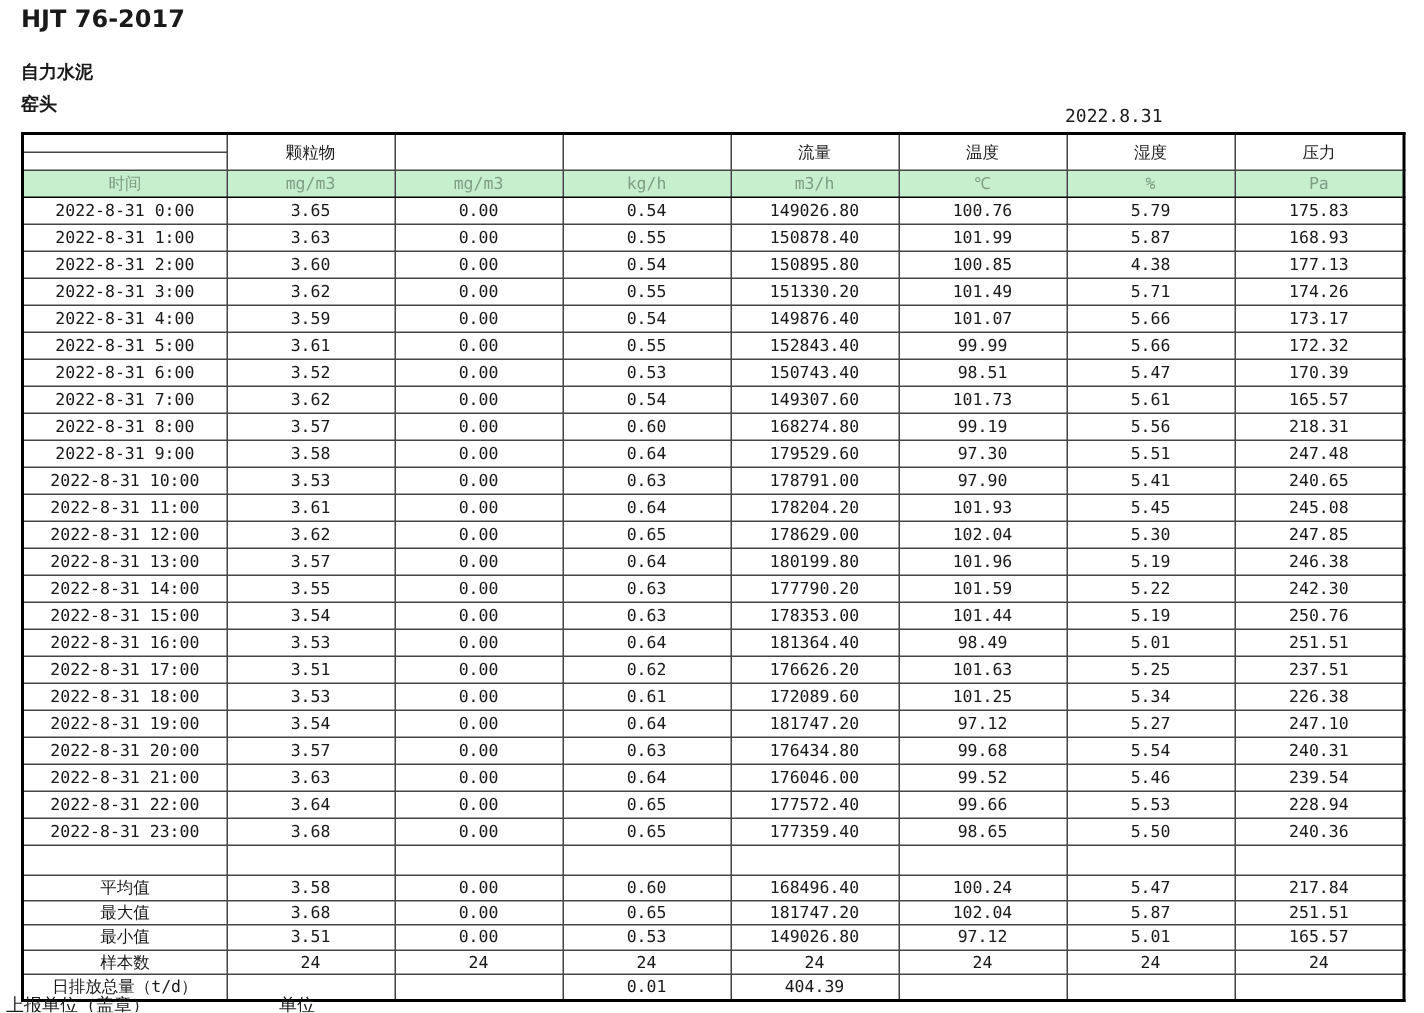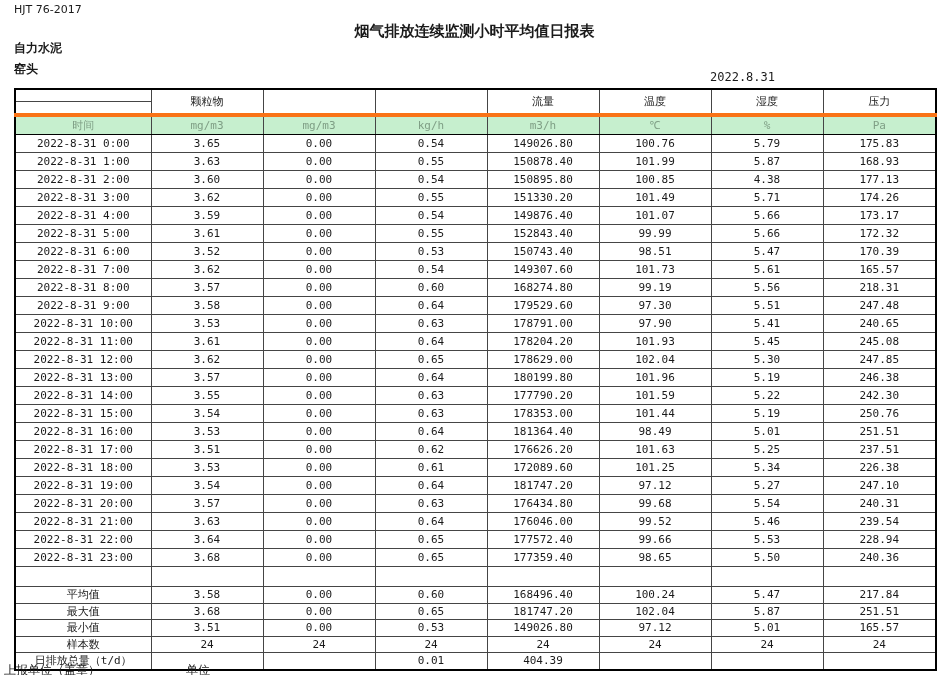--- a/index.html
+++ b/index.html
@@ -1,46 +1,45 @@
 <!DOCTYPE html>
 <html><head>
 <meta charset="utf-8">
 <style>
   html,body{margin:0;padding:0;background:#fff;}
   .doc{position:relative;width:949px;height:675px;background:#ffffff;overflow:hidden;
        font-family:"DejaVu Sans Mono", monospace;color:#1a1a1a;}
-  .std-code{position:absolute;left:14px;top:3px;font-weight:normal;font-size:11px;
+  .std-code{position:absolute;left:14px;top:3px;font-weight:bold;font-size:16px;
             font-family:"DejaVu Sans", sans-serif;}
   .doc-title{position:absolute;left:0;top:22px;width:100%;text-align:center;
              font-weight:bold;font-size:15px;font-family:"DejaVu Sans", sans-serif;}
   .company{position:absolute;left:14px;top:40px;font-weight:bold;font-size:12px;
            font-family:"DejaVu Sans", sans-serif;}
   .site{position:absolute;left:14px;top:61px;font-weight:bold;font-size:12px;
         font-family:"DejaVu Sans", sans-serif;}
   .date{position:absolute;left:710px;top:53px;font-size:12px;margin-top:17px;}
   table.report{position:absolute;left:14px;top:88px;width:921px;border-collapse:collapse;
                table-layout:fixed;border:2px solid #000;}
   table.report td{border:1px solid #454545;padding:0 2px;text-align:center;
                   font-size:11px;line-height:1;height:17px;overflow:hidden;white-space:nowrap;}
   tr.group-row td{height:11px;font-size:11px;}
   tr.group-row2 td{height:11px;}
-  tr.unit-row td{height:17px;border-top:4px solid #f97316;border-bottom:1px solid #000;}
+  tr.unit-row td{height:17px;border-top:1px solid #f97316;border-bottom:1px solid #000;}
   tr.spacer-row td{height:19px;}
   tr.summary-row td{height:15.5px;}
   .footer-note{position:absolute;left:4px;top:645px;font-size:12px;}
   .footer-report-unit{position:absolute;left:4px;top:662px;font-size:12px;}
   .footer-unit{position:absolute;left:186px;top:662px;font-size:12px;}
 </style>
 </head>
 <body>
 
 <div class="doc">
 
   <div class="std-code">HJT  76-2017</div>
-  <div class="doc-title">烟气排放连续监测小时平均值日报表</div>
   <div class="company">自力水泥</div>
   <div class="site">窑头</div>
   <div class="date">2022.8.31</div>
 
   <table class="report">
     <colgroup>
       <col style="width:136px">
         <col style="width:112px">
         <col style="width:112px">
         <col style="width:112px">

